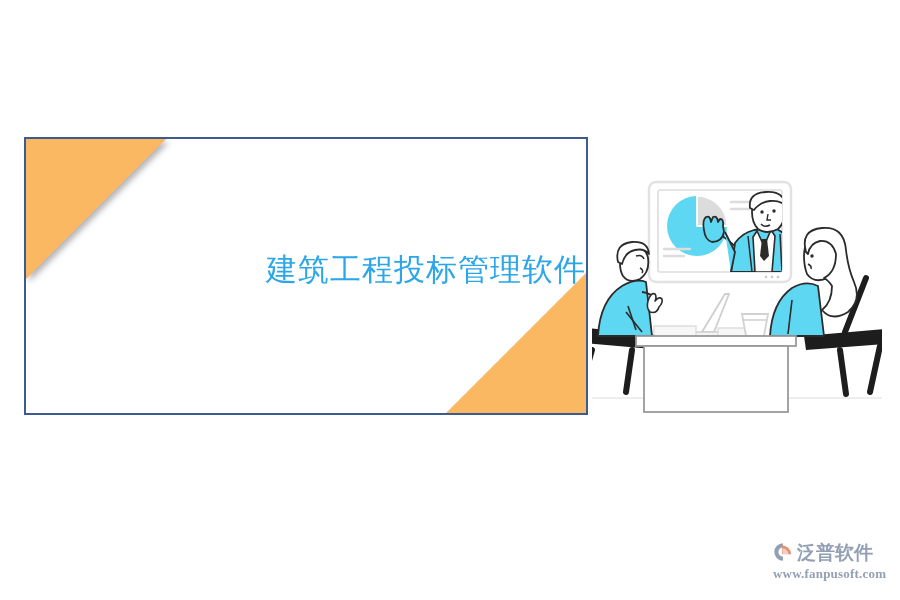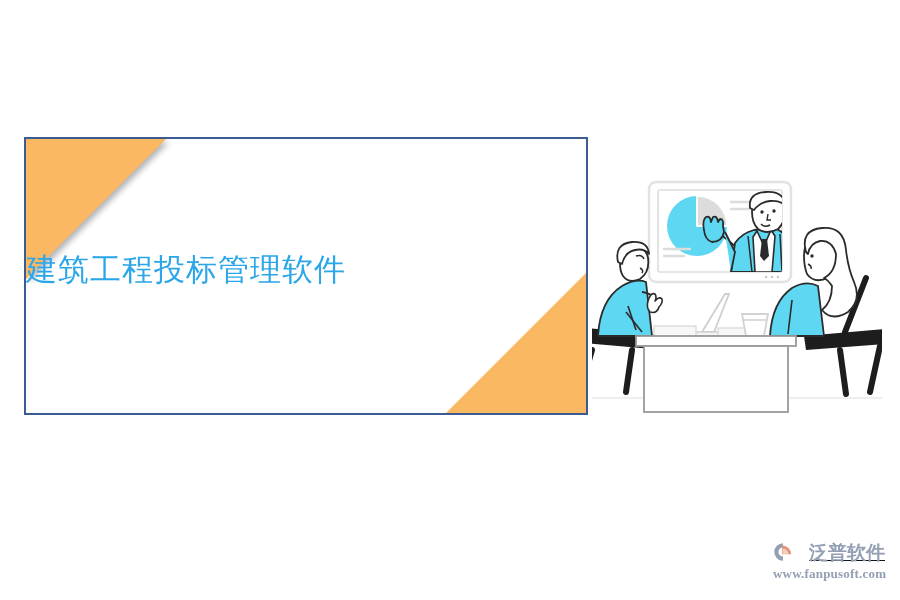--- a/index.html
+++ b/index.html
@@ -55,21 +55,21 @@
     border-right: 140px solid #fbb862;
     border-top: 140px solid transparent;
   }
 
   
   #headline {
     position: absolute;
     left: 0;
     right: 0;
     top: 108px;
-    text-align: left;
+    text-align: right;
     z-index: 4;
     pointer-events: none;
   }
   .headline-line {
     display: block;
     color: #2ba6e8;
     font-family: "Liberation Serif", serif;
     font-size: 31px;
     font-weight: 400;
     letter-spacing: 1px;
@@ -100,23 +100,22 @@
     height: 54px;
     display: flex;
     flex-direction: column;
     align-items: flex-start;
     justify-content: center;
     opacity: 0.92;
   }
   #watermark-row {
     display: flex;
     align-items: center;
-    gap: 15px;
+    gap: 3px;
     height: 26px;
-    text-decoration: underline;
   }
   #watermark-mark {
     width: 22px;
     height: 22px;
     flex: 0 0 22px;
   }
   #watermark-brand {
     color: #8a97ad;
     font-family: "DejaVu Sans", sans-serif;
     font-size: 19px;

